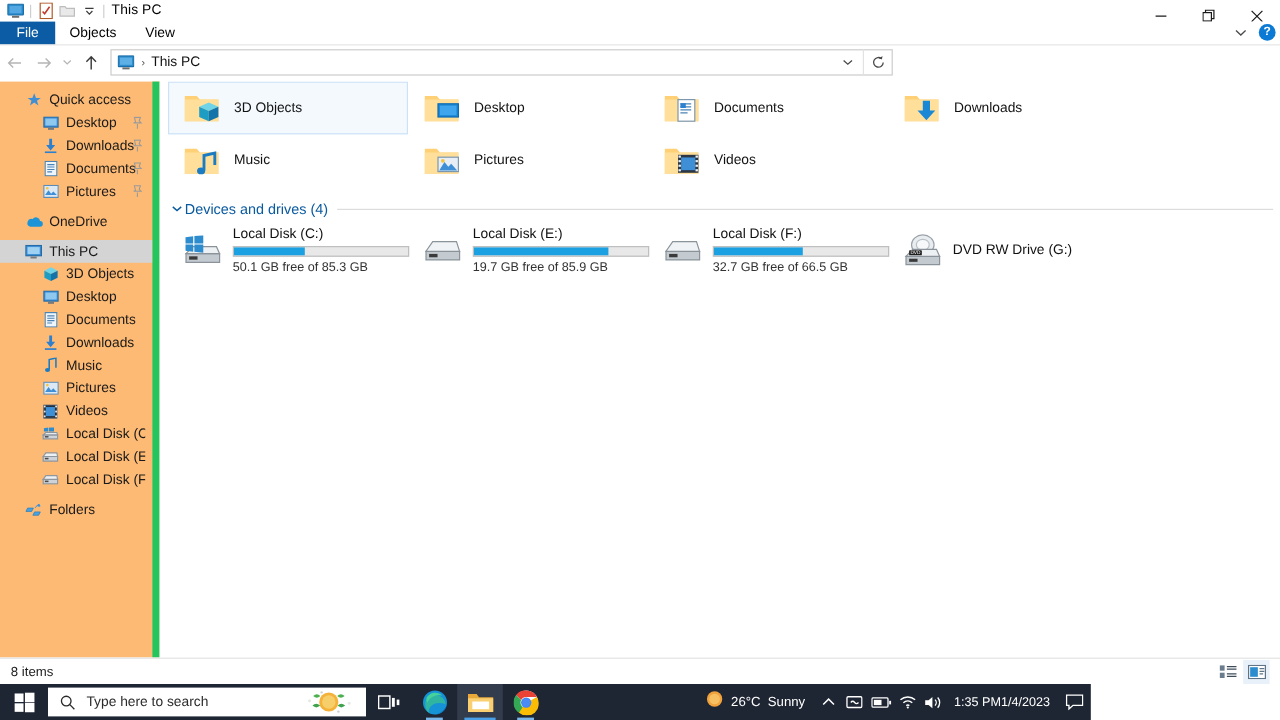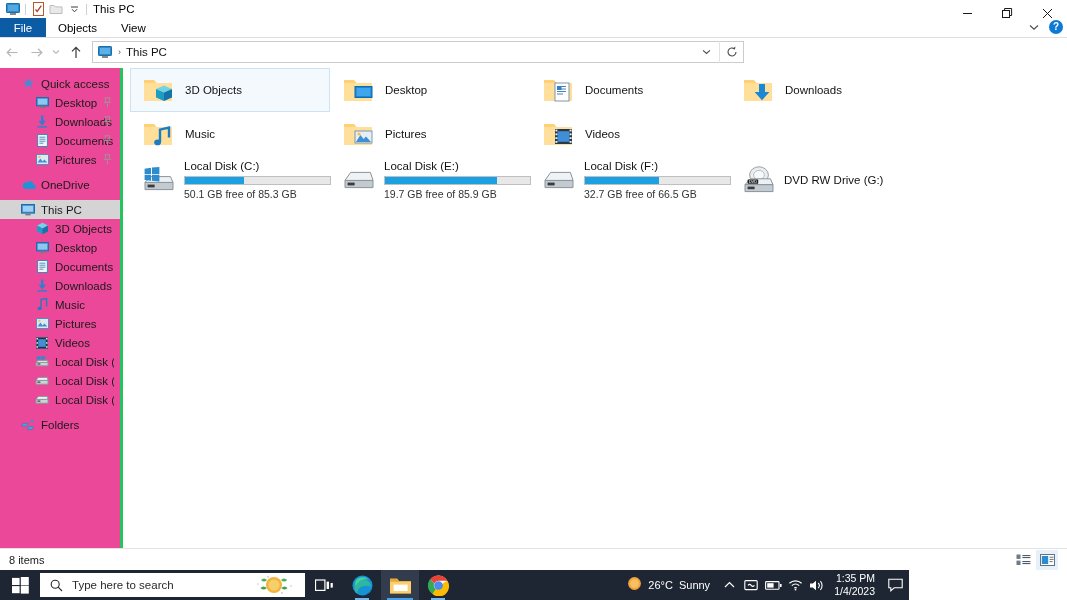--- a/index.html
+++ b/index.html
@@ -60,22 +60,22 @@
   .addr-refresh { width:24px; height:22px; display:flex; align-items:center; justify-content:center; border-left:1px solid #e2e2e2;}
   .searchbox {
     width:268px; height:22px; margin-left:22px; border:1px solid #cccccc;
     background:#fff; display:flex; align-items:center; padding-left:6px;
   }
   .search-ph { font-size:11.5px; color:#6d6d6d; margin-left:7px; }
 
   
   .body { position:absolute; top:68px; left:0; width:1067px; height:480px; display:flex; }
   .navpane {
-    width:123px; height:480px; background:#ec4899;
-    border-right:3px solid #22c55e; padding-top:6px; overflow:hidden;
+    width:133px; height:480px; background:#fdba74;
+    border-right:6px solid #22c55e; padding-top:6px; overflow:hidden;
   }
   .nav-item {
     height:19px; display:flex; align-items:center; font-size:11.5px; color:#1a1a1a;
     position:relative; padding-right:6px;
   }
   .nav-item.selected { background:#d4d4d4; }
   .nav-ico { width:16px; height:16px; display:flex; align-items:center; justify-content:center; flex:0 0 16px; }
   .nav-label { margin-left:5px; white-space:nowrap; overflow:hidden; }
   .pin { position:absolute; right:8px; top:4px; }
   .ind-0 { padding-left:20px; }
@@ -139,21 +139,21 @@
   .tb-icon.active::after {
     content:""; position:absolute; bottom:0; left:6px; width:26px; height:2px; background:#4aa0e8;
   }
   .tb-icon.running::after {
     content:""; position:absolute; bottom:0; left:12px; width:14px; height:2px; background:#7ab6ea;
   }
   .tray { margin-left:auto; display:flex; align-items:center; height:30px; padding-right:2px; }
   .tray-weather { display:flex; align-items:center; gap:6px; margin-right:8px; }
   .weather-txt { font-size:11px; color:#ffffff; }
   .tray-ico { width:22px; height:30px; display:flex; align-items:center; justify-content:center; }
-  .clock { display:flex; flex-direction:column; align-items:flex-end; justify-content:flex-start;
+  .clock { display:flex; flex-direction:row; align-items:flex-end; justify-content:flex-start;
            color:#fff; font-size:10.5px; line-height:13px; margin:0 8px 0 6px; }
   .action-center { width:24px; height:30px; display:flex; align-items:center; justify-content:center; }
 </style>
 </head>
 <body>
 
 <div class="app">
 
   <div class="titlebar">
     <div class="qat">
@@ -591,20 +591,29 @@
               <rect x="27.6" y="9.6" width="2" height="1.8" fill="#eef2f6"></rect>
               <rect x="27.6" y="13.4" width="2" height="1.8" fill="#eef2f6"></rect>
               <rect x="27.6" y="17.2" width="2" height="1.8" fill="#eef2f6"></rect>
               <rect x="27.6" y="21" width="2" height="1.8" fill="#eef2f6"></rect>
             </svg>
           </span>
           <span class="tile-label">Videos</span>
         </div>
       </div>
 
+      <div class="group-header">
+        <span class="group-chev">
+          <svg width="9" height="6" viewBox="0 0 9 6">
+              <path d="M1 1.4 L4.5 4.5 L8 1.4" stroke="#0a5aa0" stroke-width="1.2" fill="none"></path>
+            </svg>
+        </span>
+        <span class="group-title">Devices and drives (4)</span>
+        <span class="group-rule"></span>
+      </div>
 
       <div class="drives">
 
         <div class="drive">
           <span class="drive-ico">
             <svg width="34" height="26" viewBox="0 0 34 26">
               <path d="M3 15.4h28v7.2H3Z" fill="#c3cad0" stroke="#8a939a"></path>
               <path d="M3 15.4 L8.6 9.6h19.8L31 15.4Z" fill="#eef1f3" stroke="#8a939a"></path>
               <rect x="5.6" y="17.6" width="7" height="2.8" fill="#3a3a3a"></rect>
               <path d="M2.6 1.8 L9 0.8v6.2H2.6Z" fill="#2d8ccd"></path>

